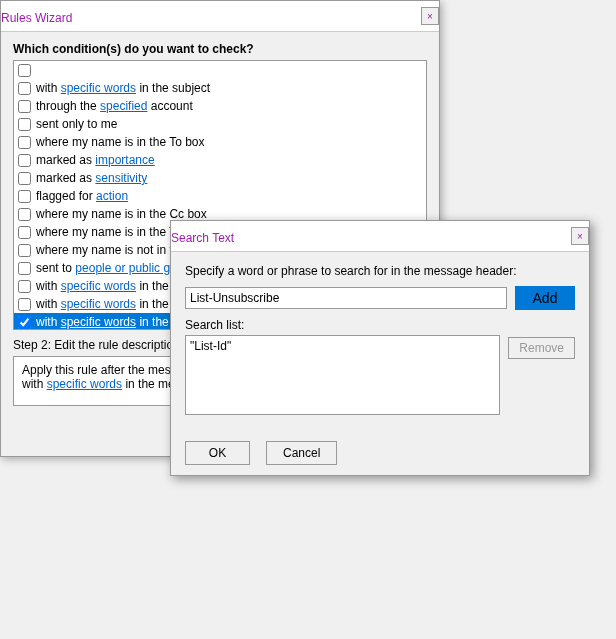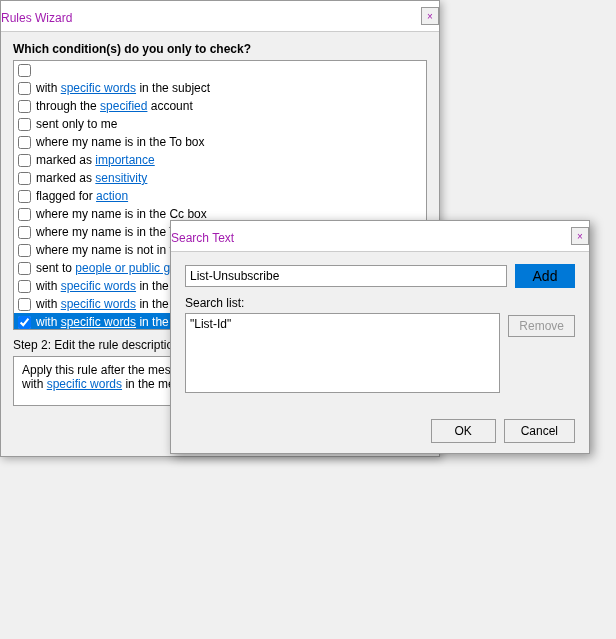--- a/index.html
+++ b/index.html
@@ -233,39 +233,39 @@
       font-size: 12px;
       border: 1px solid #999;
       background: #f0f0f0;
       cursor: pointer;
       color: #999;
       min-width: 65px;
     }
 
     .search-footer {
       display: flex;
-      justify-content: flex-end;
+      justify-content: flex-start;
       padding: 6px 14px 10px;
-      gap: 8px;
+      gap: 16px;
     }
 
     .search-dialog-content {
       position: relative;
     }
   </style>
 </head>
 <body>
 
 <div class="rules-wizard">
   <div class="window-titlebar">
     <span>Rules Wizard</span>
     <div class="titlebar-close">×</div>
   </div>
   <div class="wizard-body">
-    <div class="wizard-question">Which condition(s) do you only to check?</div>
+    <div class="wizard-question">Which condition(s) do you want to check?</div>
     <div class="conditions-list-container">
 
       <div class="condition-item">
         <input type="checkbox" style="">
       </div>
 
       <div class="condition-item">
         <input type="checkbox" style="">
         <span>with <span class="link">specific words</span> in the subject</span>
       </div>
@@ -353,20 +353,21 @@
   </div>
 </div>
 
 <div class="search-dialog">
   <div class="window-titlebar">
     <span>Search Text</span>
     <div class="titlebar-close">×</div>
   </div>
   <div class="search-dialog-content">
     <div class="search-dialog-body">
+      <div class="search-instruction">Specify a word or phrase to search for in the message header:</div>
       <div class="search-input-row">
         <input type="text" class="search-input-field" value="List-Unsubscribe" style="">
         <button class="btn-add">Add</button>
       </div>
       <div class="search-list-label">Search list:</div>
       <div style="display:flex; gap:8px; align-items:flex-start;">
         <div class="search-list-box" style="flex:1;">
           <div>"List-Id"</div>
         </div>
         <div style="display:flex; flex-direction:column; gap:4px; padding-top:2px;">

